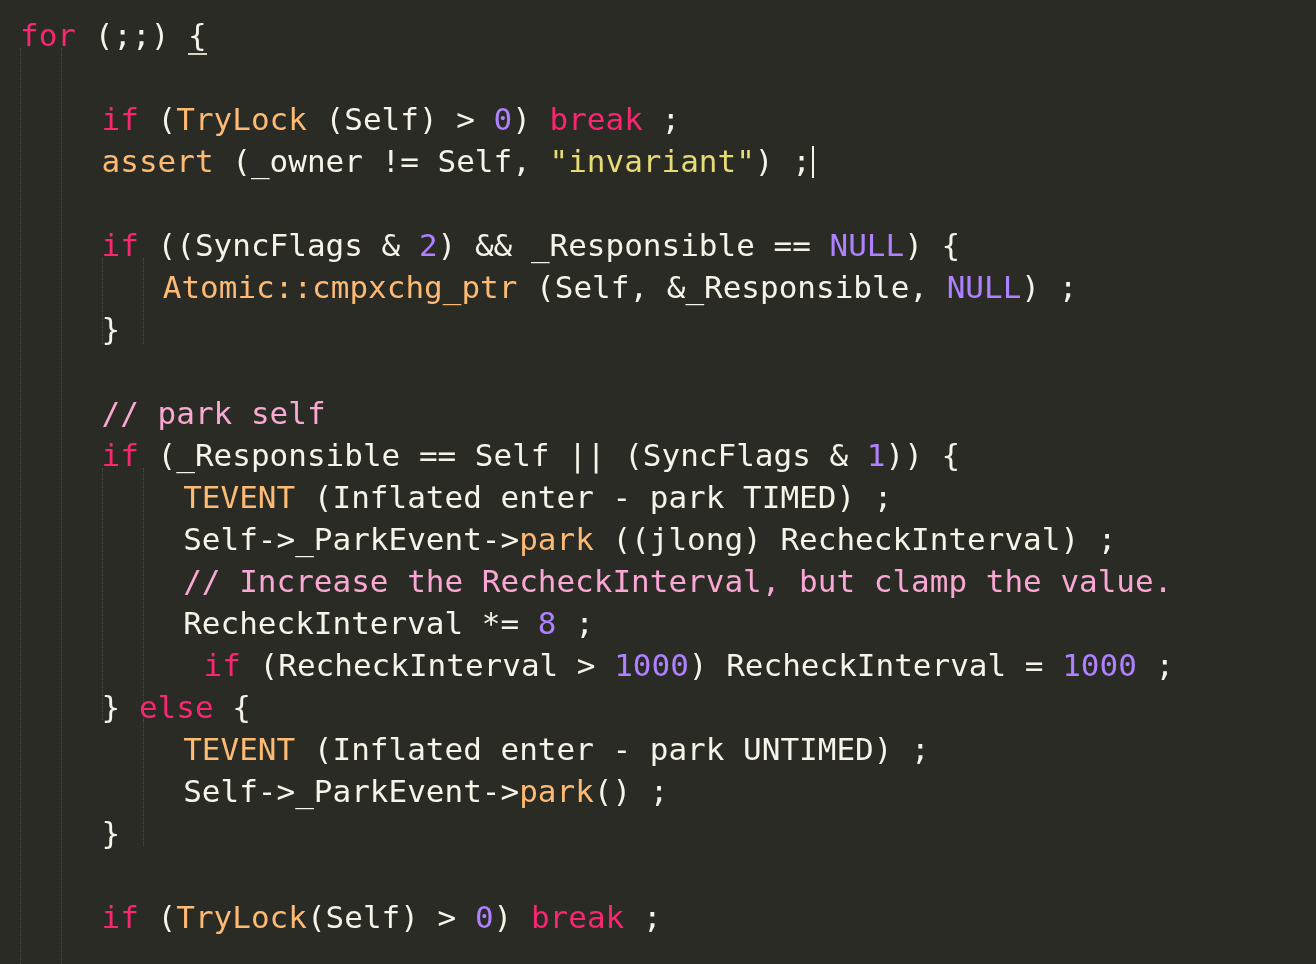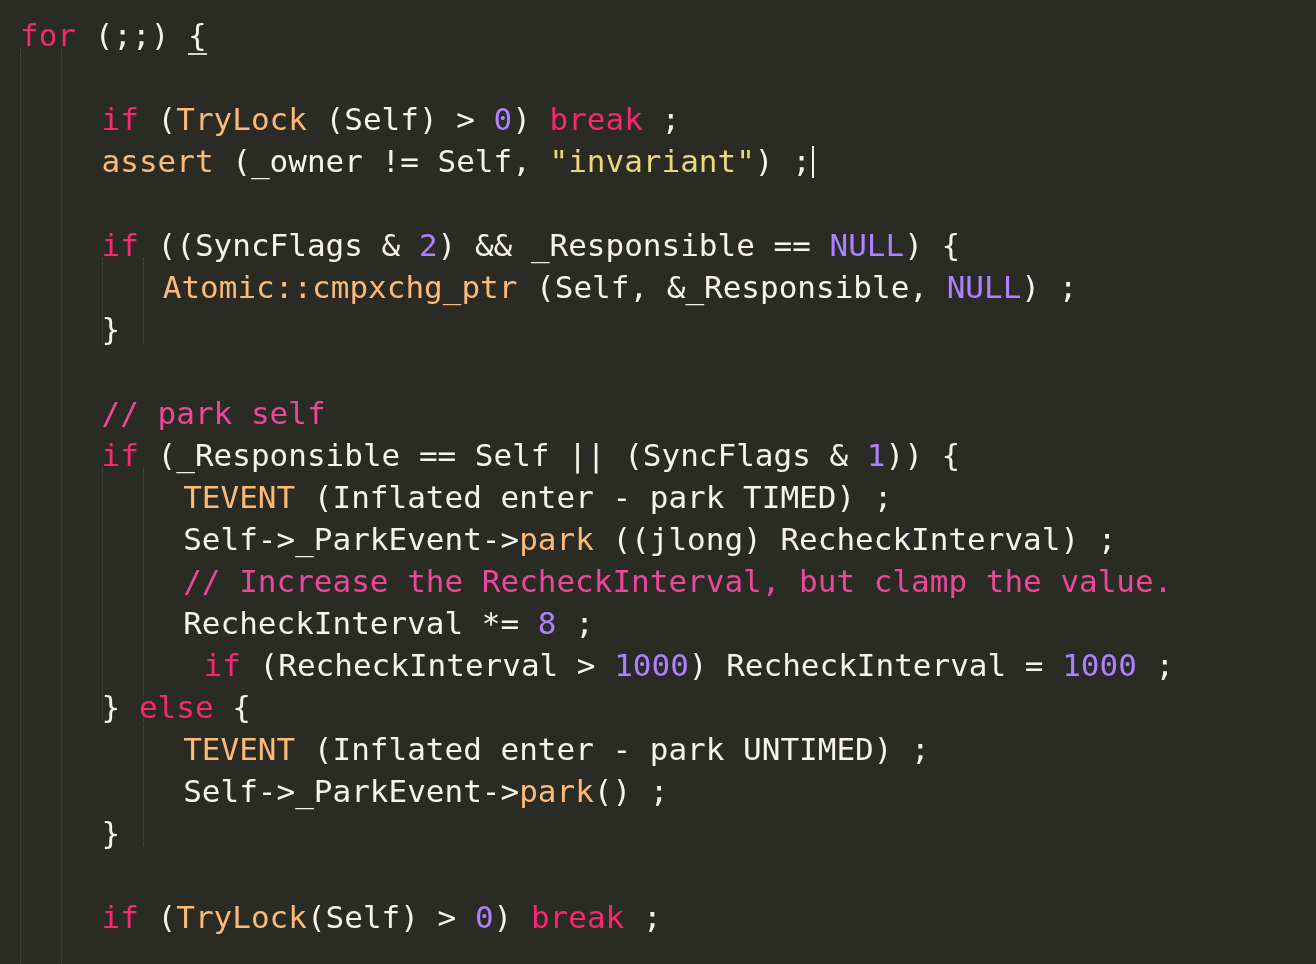--- a/index.html
+++ b/index.html
@@ -49,21 +49,21 @@
     height: 42px;
     padding-left: 20px;
     white-space: pre;
   }
 
   
   .kw       { color: #f92672; }   
   .fn       { color: #fdba74; }   
   .num      { color: #ae81ff; }   
   .str      { color: #e6db74; }   
-  .cmt      { color: #ec4899; }   
+  .cmt      { color: #f9a8d4; }   
   .pl       { color: #f6f3e8; }   
   .brmatch  { color: #f6f3e8; border-bottom: 2px solid #d9d6c4; }
 
   
   .caret {
     display: inline-block;
     width: 2px;
     height: 32px;
     background: #f6f3e8;
     vertical-align: -6px;

